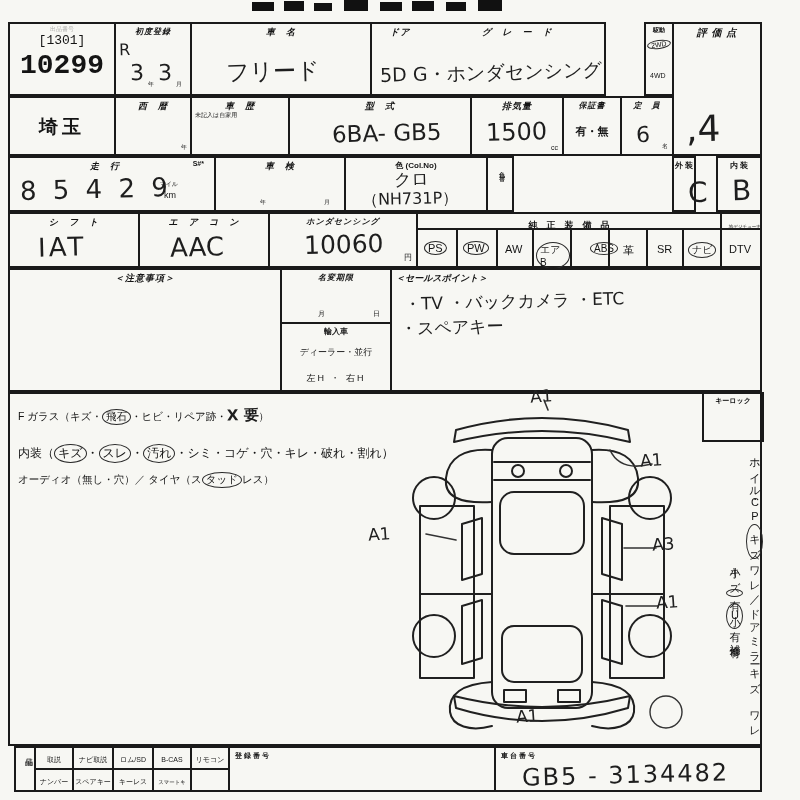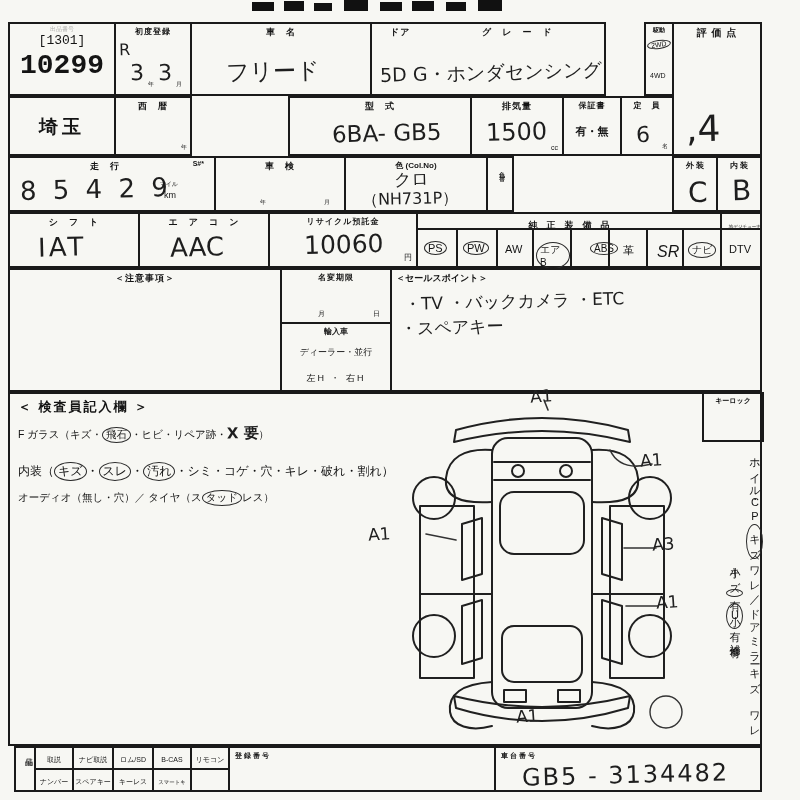--- a/index.html
+++ b/index.html
@@ -1,19 +1,19 @@
 <!DOCTYPE html>
 <html><head>
 <meta charset="utf-8">
 <style>
   html,body{margin:0;padding:0;}
   body{width:800px;height:800px;background:#efefeb;font-family:"Liberation Sans",sans-serif;color:#141414;}
   #sheet{position:relative;width:800px;height:800px;background:#f7f7f3;overflow:hidden;}
   .cell{position:absolute;border:2px solid #1a1a1a;box-sizing:border-box;}
-  .lbl{font-size:9px;letter-spacing:1px;}
+  .lbl{font-size:9px;letter-spacing:1px;font-style:italic;}
   .tiny{font-size:6px;letter-spacing:0;}
   .b{font-weight:bold;}
   .ctr{text-align:center;}
   .hw{font-family:"DejaVu Sans",sans-serif;color:#1e1e1e;transform:rotate(-1.5deg);}
   .abs{position:absolute;}
   .circ{border:1.6px solid #2a2a2a;border-radius:50%;padding:0 3px;display:inline-block;}
   .vtext{writing-mode:vertical-rl;text-orientation:upright;}
   .hdr{position:absolute;top:2px;left:0;right:0;text-align:center;}
   svg{display:block;}
   .mark{position:absolute;font-family:"DejaVu Sans",sans-serif;font-size:17px;color:#222;transform:rotate(-4deg);}
@@ -75,20 +75,24 @@
 
   <div class="cell" style="left:8px;top:96px;width:108px;height:60px;">
     <div class="abs ctr b" style="left:0;right:0;top:16px;font-size:19px;letter-spacing:4px;">埼玉</div>
   </div>
 
   <div class="cell" style="left:114px;top:96px;width:78px;height:60px;">
     <div class="hdr lbl b">西　暦</div>
     <span class="abs tiny" style="right:3px;bottom:2px;">年</span>
   </div>
 
+  <div class="cell" style="left:190px;top:96px;width:100px;height:60px;">
+    <div class="hdr lbl b">車　歴</div>
+    <div class="abs tiny" style="left:3px;top:13px;">未記入は自家用</div>
+  </div>
 
   <div class="cell" style="left:288px;top:96px;width:184px;height:60px;">
     <div class="hdr lbl b">型　式</div>
     <div class="abs hw" style="left:42px;top:22px;font-size:23px;">6BA- GB5</div>
   </div>
 
   <div class="cell" style="left:470px;top:96px;width:94px;height:60px;">
     <div class="hdr lbl b">排気量</div>
     <span class="abs hw" style="left:14px;top:20px;font-size:24px;">1500</span>
     <span class="abs tiny" style="right:4px;bottom:3px;font-size:7px;">cc</span>
@@ -123,42 +127,42 @@
     <div class="hdr tiny b" style="font-size:8px;">色 (Col.No)</div>
     <div class="abs hw" style="left:48px;top:10px;font-size:17px;">クロ</div>
     <div class="abs hw" style="left:16px;top:31px;font-size:16px;white-space:nowrap;">（NH731P）</div>
   </div>
 
   <div class="cell" style="left:486px;top:156px;width:28px;height:56px;">
     <div class="vtext tiny b abs" style="left:9px;top:8px;letter-spacing:4px;">色替</div>
   </div>
 
 
-  <div class="cell" style="left:672px;top:156px;width:46px;height:56px;padding-left:16px;">
+  <div class="cell" style="left:672px;top:156px;width:24px;height:56px;padding-left:16px;">
     <div class="hdr tiny b" style="font-size:8px;">外 装</div>
     <div class="abs hw" style="left:14px;top:18px;font-size:28px;">C</div>
   </div>
 
   <div class="cell" style="left:716px;top:156px;width:46px;height:56px;">
     <div class="hdr tiny b" style="font-size:8px;">内 装</div>
     <div class="abs hw" style="left:14px;top:16px;font-size:28px;">B</div>
   </div>
 
   <div class="cell" style="left:8px;top:212px;width:132px;height:56px;">
     <div class="hdr lbl b">シ　フ　ト</div>
     <div class="abs hw" style="left:28px;top:18px;font-size:26px;letter-spacing:3px;">IAT</div>
   </div>
 
   <div class="cell" style="left:138px;top:212px;width:132px;height:56px;">
     <div class="hdr lbl b">エ　ア　コ　ン</div>
     <div class="abs hw" style="left:30px;top:18px;font-size:26px;">AAC</div>
   </div>
 
   <div class="cell" style="left:268px;top:212px;width:150px;height:56px;">
-    <div class="hdr lbl b" style="font-size:8px;">リサイクル預託金</div>
+    <div class="hdr lbl b" style="font-size:8px;">ホンダセンシング</div>
     <div class="abs hw" style="left:34px;top:16px;font-size:25px;">10060</div>
     <span class="abs tiny" style="right:4px;bottom:3px;font-size:8px;">円</span>
   </div>
 
   <div class="cell ctr" style="left:416px;top:212px;width:306px;height:18px;">
     <span class="b" style="font-size:9px;">純　正　装　備　品</span>
   </div>
   <div class="cell ctr" style="left:720px;top:212px;width:42px;height:18px;overflow:hidden;">
     <span style="font-size:6px;display:inline-block;transform:scale(.75);white-space:nowrap;">地デジチューナー有</span>
   </div>
@@ -175,21 +179,21 @@
   <div class="cell" style="left:532px;top:228px;width:40px;height:40px;">
       <span class="abs circ" style="left:2px;top:12px;font-size:10px;">エアB</span>
     </div>
   <div class="cell" style="left:570px;top:228px;width:40px;height:40px;">
       <span class="abs circ" style="left:2px;top:12px;font-size:10px;margin-left:16px;">ABS</span>
     </div>
   <div class="cell" style="left:608px;top:228px;width:40px;height:40px;">
       <span class="abs" style="left:13px;top:13px;font-size:11px;">革</span>
     </div>
   <div class="cell" style="left:646px;top:228px;width:38px;height:40px;">
-      <span class="abs" style="left:9px;top:13px;font-size:16px;font-style:italic;">SR</span>
+      <span class="abs" style="left:9px;top:13px;font-size:11px;">SR</span>
     </div>
   <div class="cell" style="left:682px;top:228px;width:40px;height:40px;">
       <span class="abs circ" style="left:4px;top:12px;font-size:10px;">ナビ</span>
     </div>
   <div class="cell" style="left:720px;top:228px;width:42px;height:40px;">
       <span class="abs" style="left:7px;top:13px;font-size:11px;">DTV</span>
     </div>
 
   <div class="cell" style="left:8px;top:268px;width:274px;height:124px;">
     <div class="hdr lbl b" style="font-size:9px;">＜注意事項＞</div>
@@ -209,21 +213,20 @@
 
   <div class="cell" style="left:390px;top:268px;width:372px;height:124px;">
     <div class="abs lbl b" style="left:4px;top:2px;font-size:9px;letter-spacing:0;">＜セールスポイント＞</div>
     <div class="abs hw" style="left:12px;top:20px;font-size:17px;">・TV ・バックカメラ ・ETC</div>
     <div class="abs hw" style="left:8px;top:46px;font-size:17px;">・スペアキー</div>
   </div>
 
   <div class="cell" style="left:8px;top:392px;width:754px;height:354px;">
 
     <div class="abs" style="left:8px;top:4px;width:400px;">
-      <div class="b" style="font-size:13px;letter-spacing:2px;">＜ 検査員記入欄 ＞</div>
       <div style="font-size:10.5px;margin-top:8px;">
         <span>F ガラス（キズ・</span><span class="circ">飛石</span><span>・ヒビ・リペア跡・</span><span class="hw b" style="font-size:15px;display:inline-block;">X 要</span><span>）</span>
       </div>
       <div style="font-size:12px;margin-top:19px;">
         <span>内装（</span><span class="circ">キズ</span><span>・</span><span class="circ">スレ</span><span>・</span><span class="circ">汚れ</span><span>・シミ・コゲ・穴・キレ・破れ・割れ）</span>
       </div>
       <div style="font-size:10.5px;margin-top:9px;">
         <span>オーディオ（無し・穴）／ タイヤ（ス</span><span class="circ">タッド</span><span>レス）</span>
       </div>
     </div>

